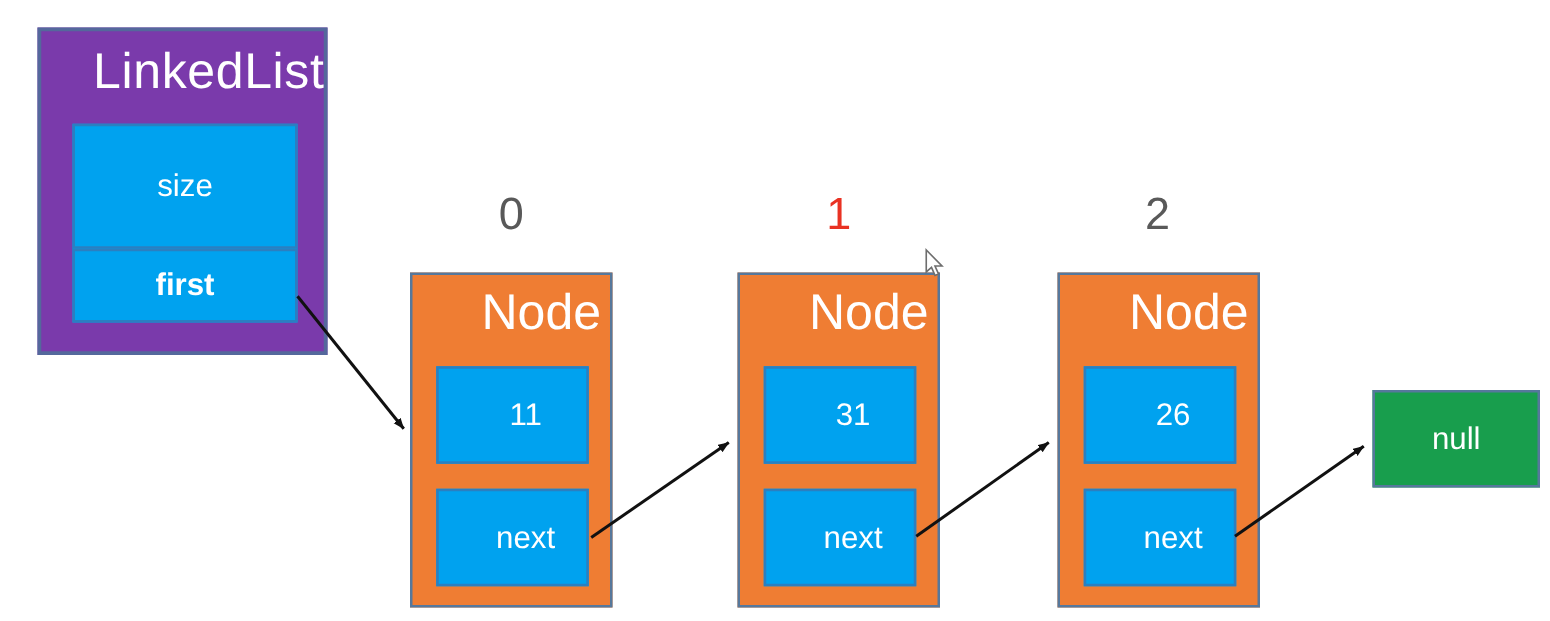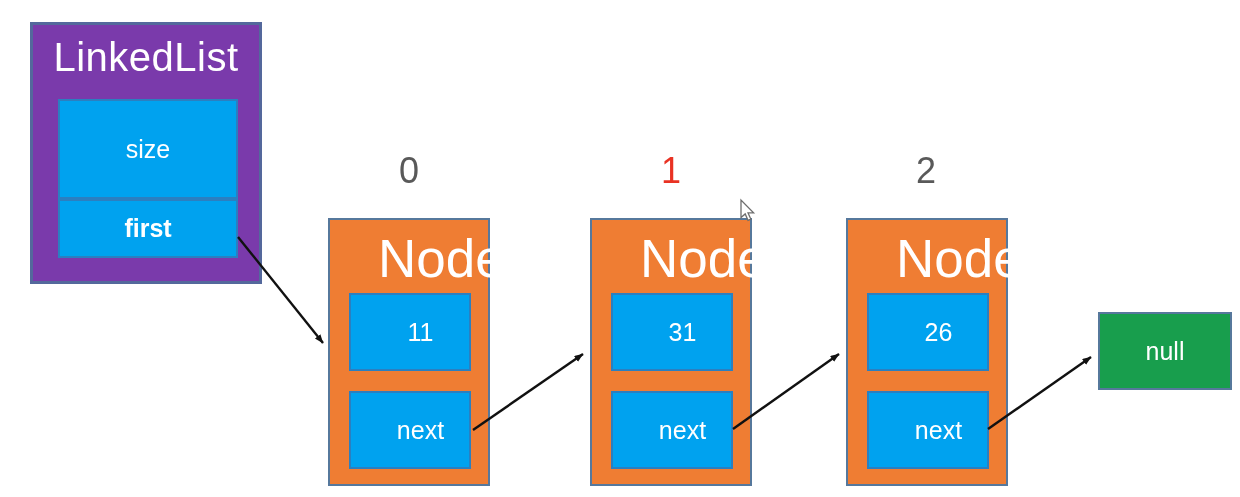--- a/index.html
+++ b/index.html
@@ -9,37 +9,37 @@
     --green:#189e4d; --index-gray:#595959; --index-red:#e93223;
     --arrow:#111111; --text:#ffffff; --bg:#ffffff;
   }
   *{margin:0;padding:0;box-sizing:border-box;}
   body{font-family:"Liberation Sans","DejaVu Sans",sans-serif;background:#fff;}
   .canvas{position:relative;width:1240px;height:497px;background:var(--bg);overflow:hidden;}
 
   .ll-box{position:absolute;left:30px;top:22px;width:232px;height:262px;
           background:var(--purple);border:3px solid var(--purple-border);}
   .ll-title{display:block;width:100%;text-align:center;margin-top:10px;
-            font-size:40px;color:var(--text);letter-spacing:0.5px;}
+            font-size:40px;color:var(--text);letter-spacing:0.5px;margin-left:21px;}
   .field{position:absolute;left:25px;width:180px;height:100px;
          background:var(--blue);border:2px solid var(--blue-border);
          display:flex;align-items:center;justify-content:center;
          color:var(--text);font-size:25px;}
   .field-size{top:74px;}
   .field-first{top:174px;height:59px;font-weight:bold;}
 
   .index-label{position:absolute;top:150px;width:100px;height:44px;
                text-align:center;font-size:36px;color:var(--index-gray);}
   .index-red{color:var(--index-red);}
 
   .node{position:absolute;top:218px;width:162px;height:268px;
         background:var(--orange);border:2px solid var(--box-border);}
   .node-0{left:328px;} .node-1{left:590px;} .node-2{left:846px;}
   .node-title{display:block;width:100%;text-align:center;margin-top:8px;
-              font-size:53px;color:var(--text);padding-left:48px;}
+              font-size:40px;color:var(--text);padding-left:48px;}
   .cell{position:absolute;left:19px;width:122px;height:78px;
         background:var(--blue);border:2px solid var(--blue-border);
         display:flex;align-items:center;justify-content:center;
         color:var(--text);font-size:25px;padding-left:21px;}
   .cell-value{top:73px;}
   .cell-next{top:171px;}
 
   .null-box{position:absolute;left:1098px;top:312px;width:134px;height:78px;
             background:var(--green);border:2px solid var(--box-border);
             display:flex;align-items:center;justify-content:center;

